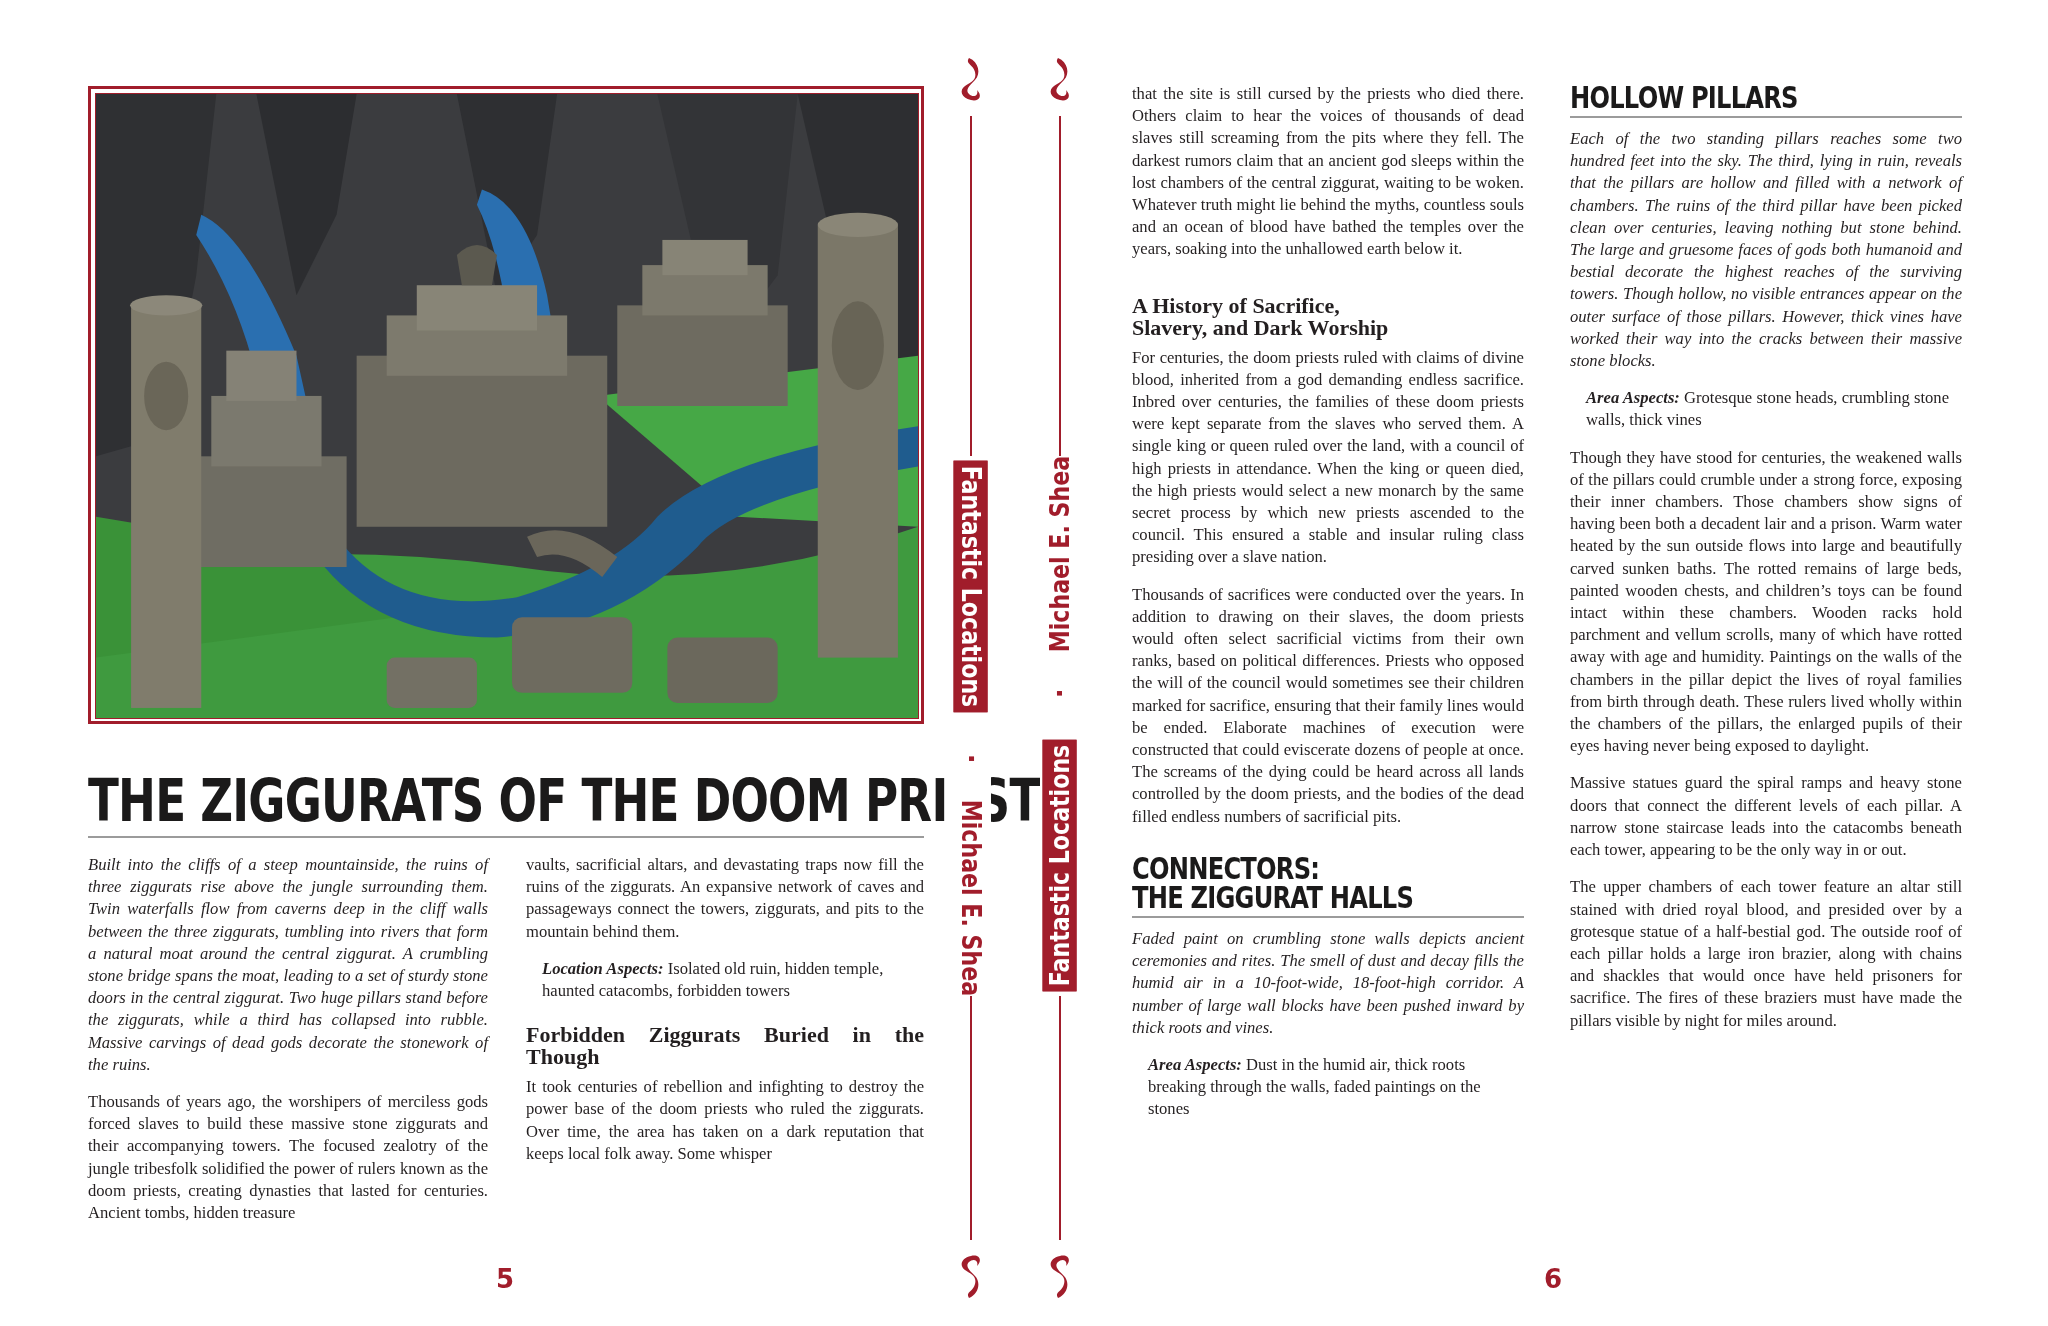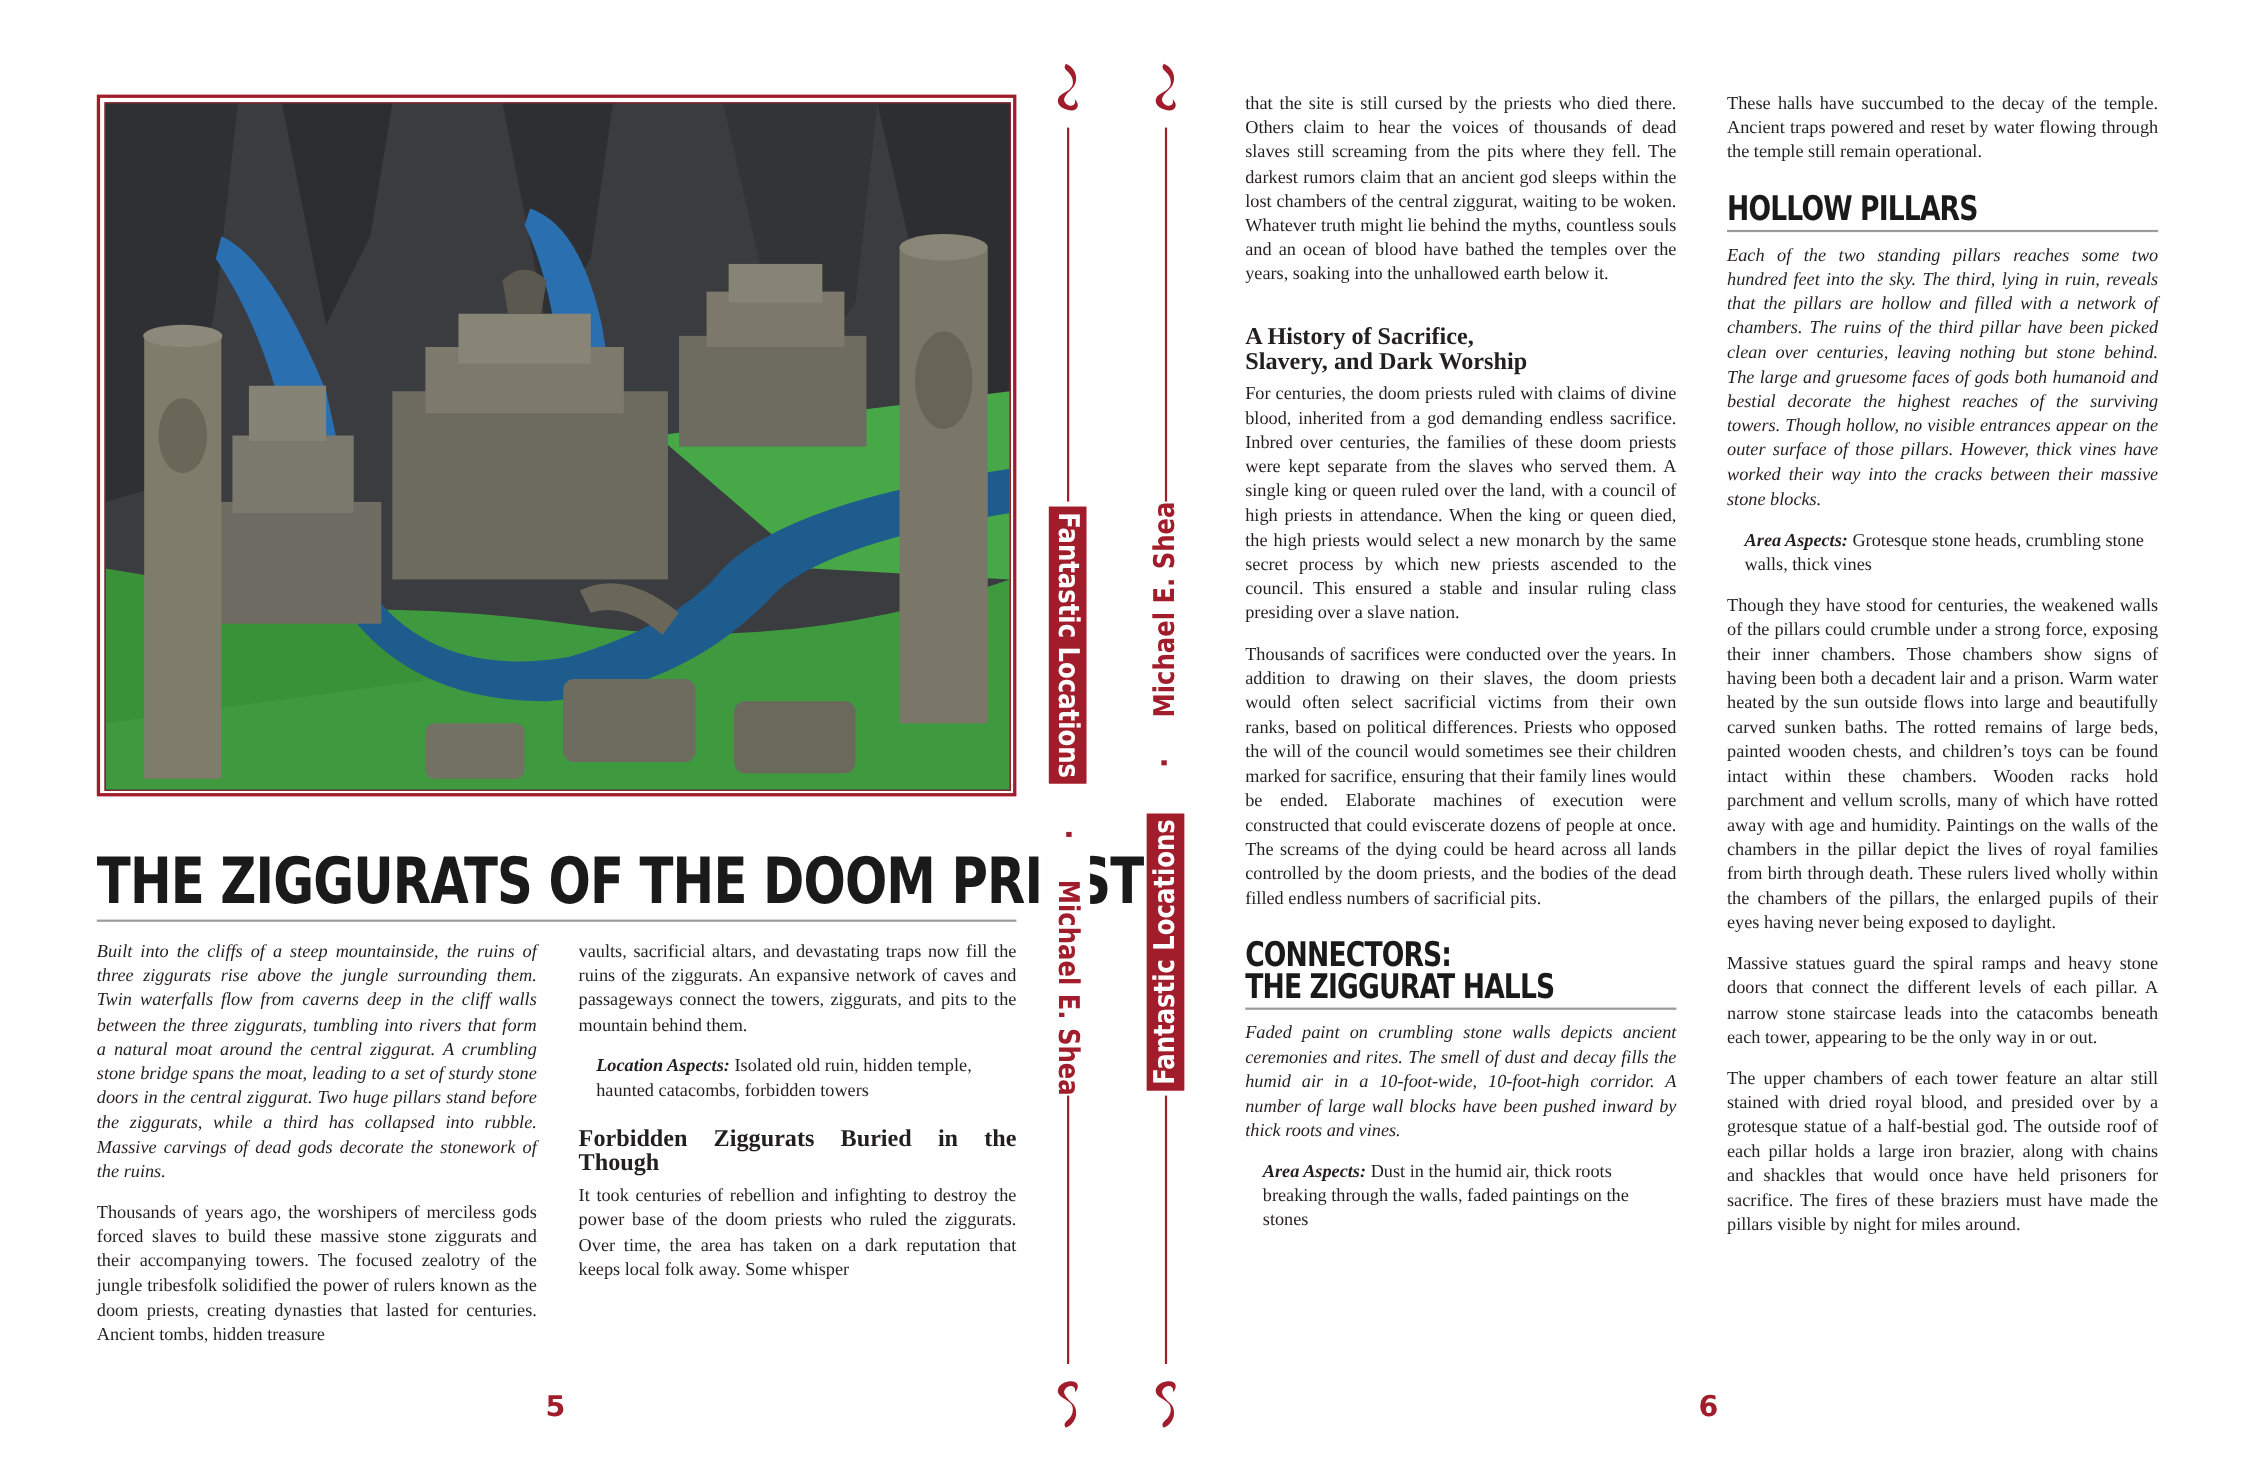--- a/index.html
+++ b/index.html
@@ -200,29 +200,28 @@
       <div>A History of Sacrifice,</div>
       <div>Slavery, and Dark Worship</div>
     </div>
     <p>For centuries, the doom priests ruled with claims of divine blood, inherited from a god demanding endless sacrifice. Inbred over centuries, the families of these doom priests were kept separate from the slaves who served them. A single king or queen ruled over the land, with a council of high priests in attendance. When the king or queen died, the high priests would select a new monarch by the same secret process by which new priests ascended to the council. This ensured a stable and insular ruling class presiding over a slave nation.</p>
     <p style="margin-bottom:26px;">Thousands of sacrifices were conducted over the years. In addition to drawing on their slaves, the doom priests would often select sacrificial victims from their own ranks, based on political differences. Priests who opposed the will of the council would sometimes see their children marked for sacrifice, ensuring that their family lines would be ended. Elaborate machines of execution were constructed that could eviscerate dozens of people at once. The screams of the dying could be heard across all lands controlled by the doom priests, and the bodies of the dead filled endless numbers of sacrificial pits.</p>
     <div class="display section-title">
       <div>Connectors:</div>
       <div>The Ziggurat Halls</div>
     </div>
     <div class="rule" style="position:relative; width:392px; margin:4px 0 10px 0;"></div>
-    <p class="italic">Faded paint on crumbling stone walls depicts ancient ceremonies and rites. The smell of dust and decay fills the humid air in a 10-foot-wide, 10-foot-high corridor. A number of large wall blocks have been pushed inward by thick roots and vines.</p>
+    <p class="italic">Faded paint on crumbling stone walls depicts ancient ceremonies and rites. The smell of dust and decay fills the humid air in a 10-foot-wide, 18-foot-high corridor. A number of large wall blocks have been pushed inward by thick roots and vines.</p>
     <p class="aspect">
       <span class="label">Area Aspects:</span>
       <span>Dust in the humid air, thick roots breaking through the walls, faded paintings on the stones</span>
     </p>
   </div>
 
   <div class="col" style="left:522px; top:83px; width:392px;">
-    <p style="margin-bottom:26px;">These halls have succumbed to the decay of the temple. Ancient traps powered and reset by water flowing through the temple still remain operational.</p>
     <div class="display section-title">Hollow Pillars</div>
     <div class="rule" style="position:relative; width:392px; margin:4px 0 10px 0;"></div>
     <p class="italic">Each of the two standing pillars reaches some two hundred feet into the sky. The third, lying in ruin, reveals that the pillars are hollow and filled with a network of chambers. The ruins of the third pillar have been picked clean over centuries, leaving nothing but stone behind. The large and gruesome faces of gods both humanoid and bestial decorate the highest reaches of the surviving towers. Though hollow, no visible entrances appear on the outer surface of those pillars. However, thick vines have worked their way into the cracks between their massive stone blocks.</p>
     <p class="aspect">
       <span class="label">Area Aspects:</span>
       <span>Grotesque stone heads, crumbling stone walls, thick vines</span>
     </p>
     <p>Though they have stood for centuries, the weakened walls of the pillars could crumble under a strong force, exposing their inner chambers. Those chambers show signs of having been both a decadent lair and a prison. Warm water heated by the sun outside flows into large and beautifully carved sunken baths. The rotted remains of large beds, painted wooden chests, and children’s toys can be found intact within these chambers. Wooden racks hold parchment and vellum scrolls, many of which have rotted away with age and humidity. Paintings on the walls of the chambers in the pillar depict the lives of royal families from birth through death. These rulers lived wholly within the chambers of the pillars, the enlarged pupils of their eyes having never being exposed to daylight.</p>
     <p>Massive statues guard the spiral ramps and heavy stone doors that connect the different levels of each pillar. A narrow stone staircase leads into the catacombs beneath each tower, appearing to be the only way in or out.</p>
     <p>The upper chambers of each tower feature an altar still stained with dried royal blood, and presided over by a grotesque statue of a half-bestial god. The outside roof of each pillar holds a large iron brazier, along with chains and shackles that would once have held prisoners for sacrifice. The fires of these braziers must have made the pillars visible by night for miles around.</p>

